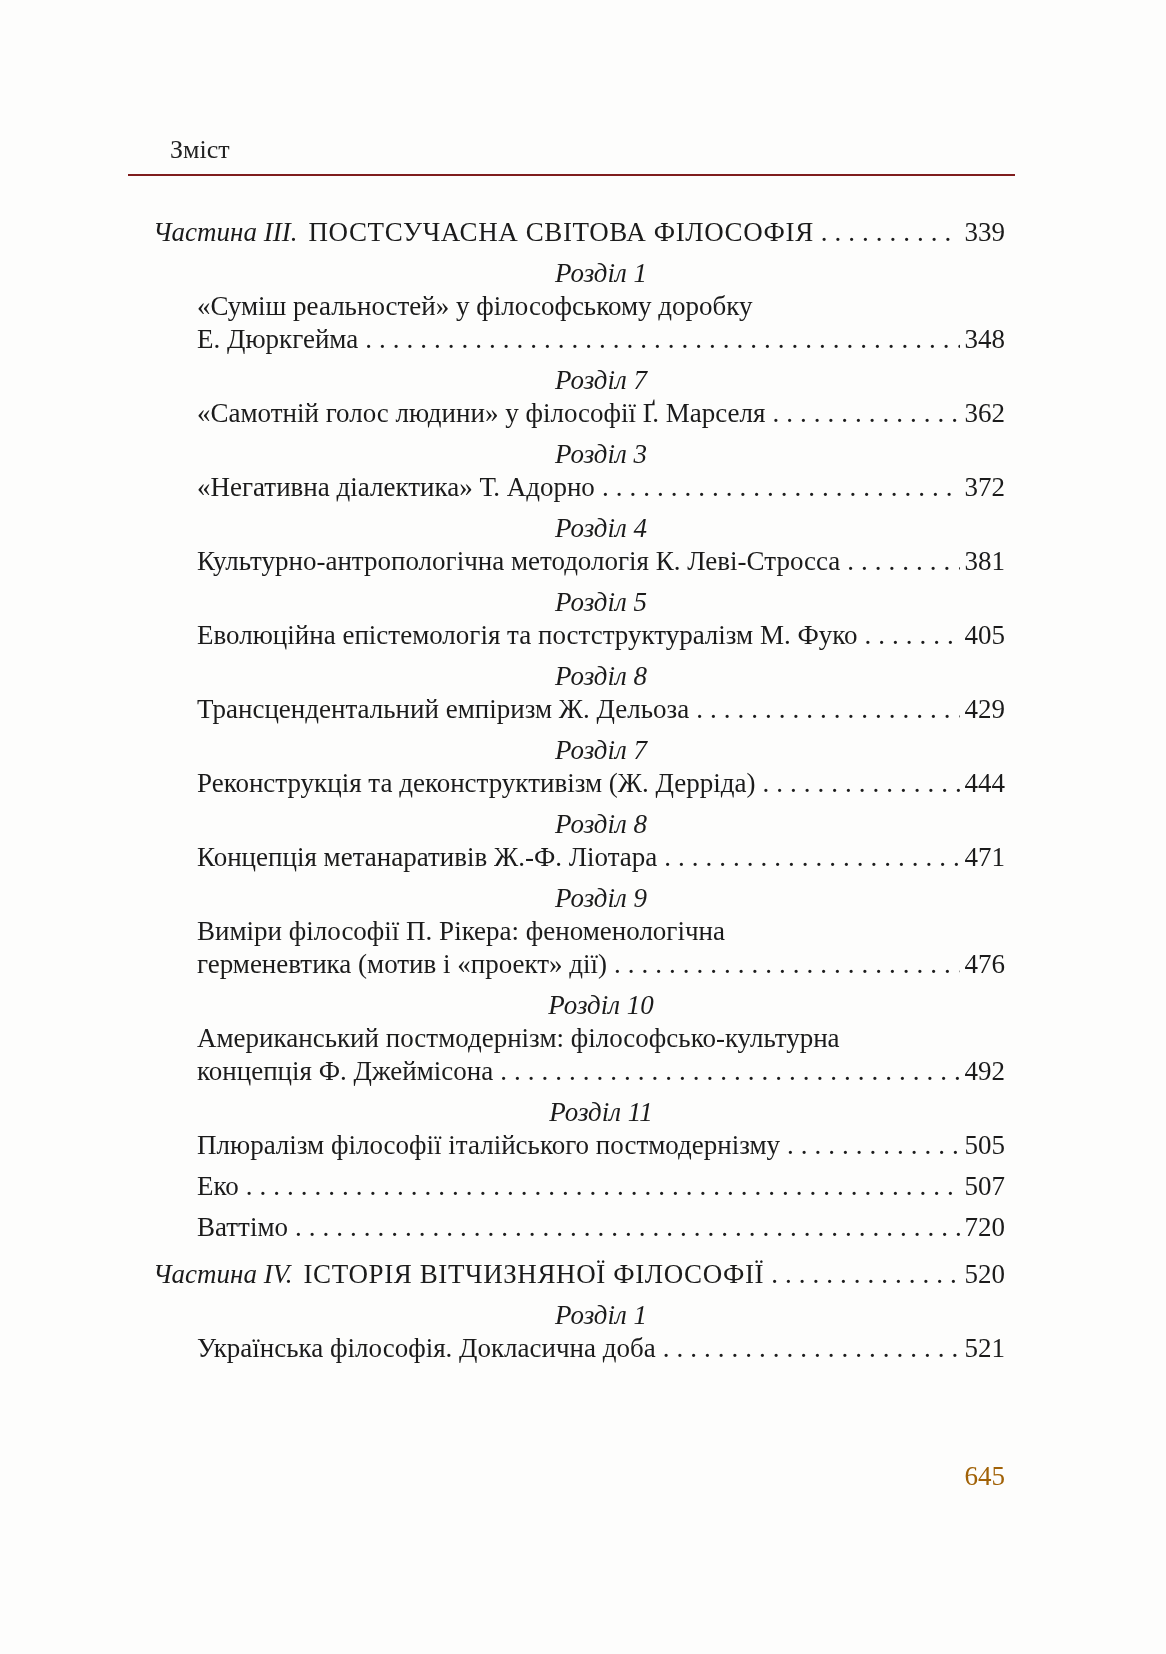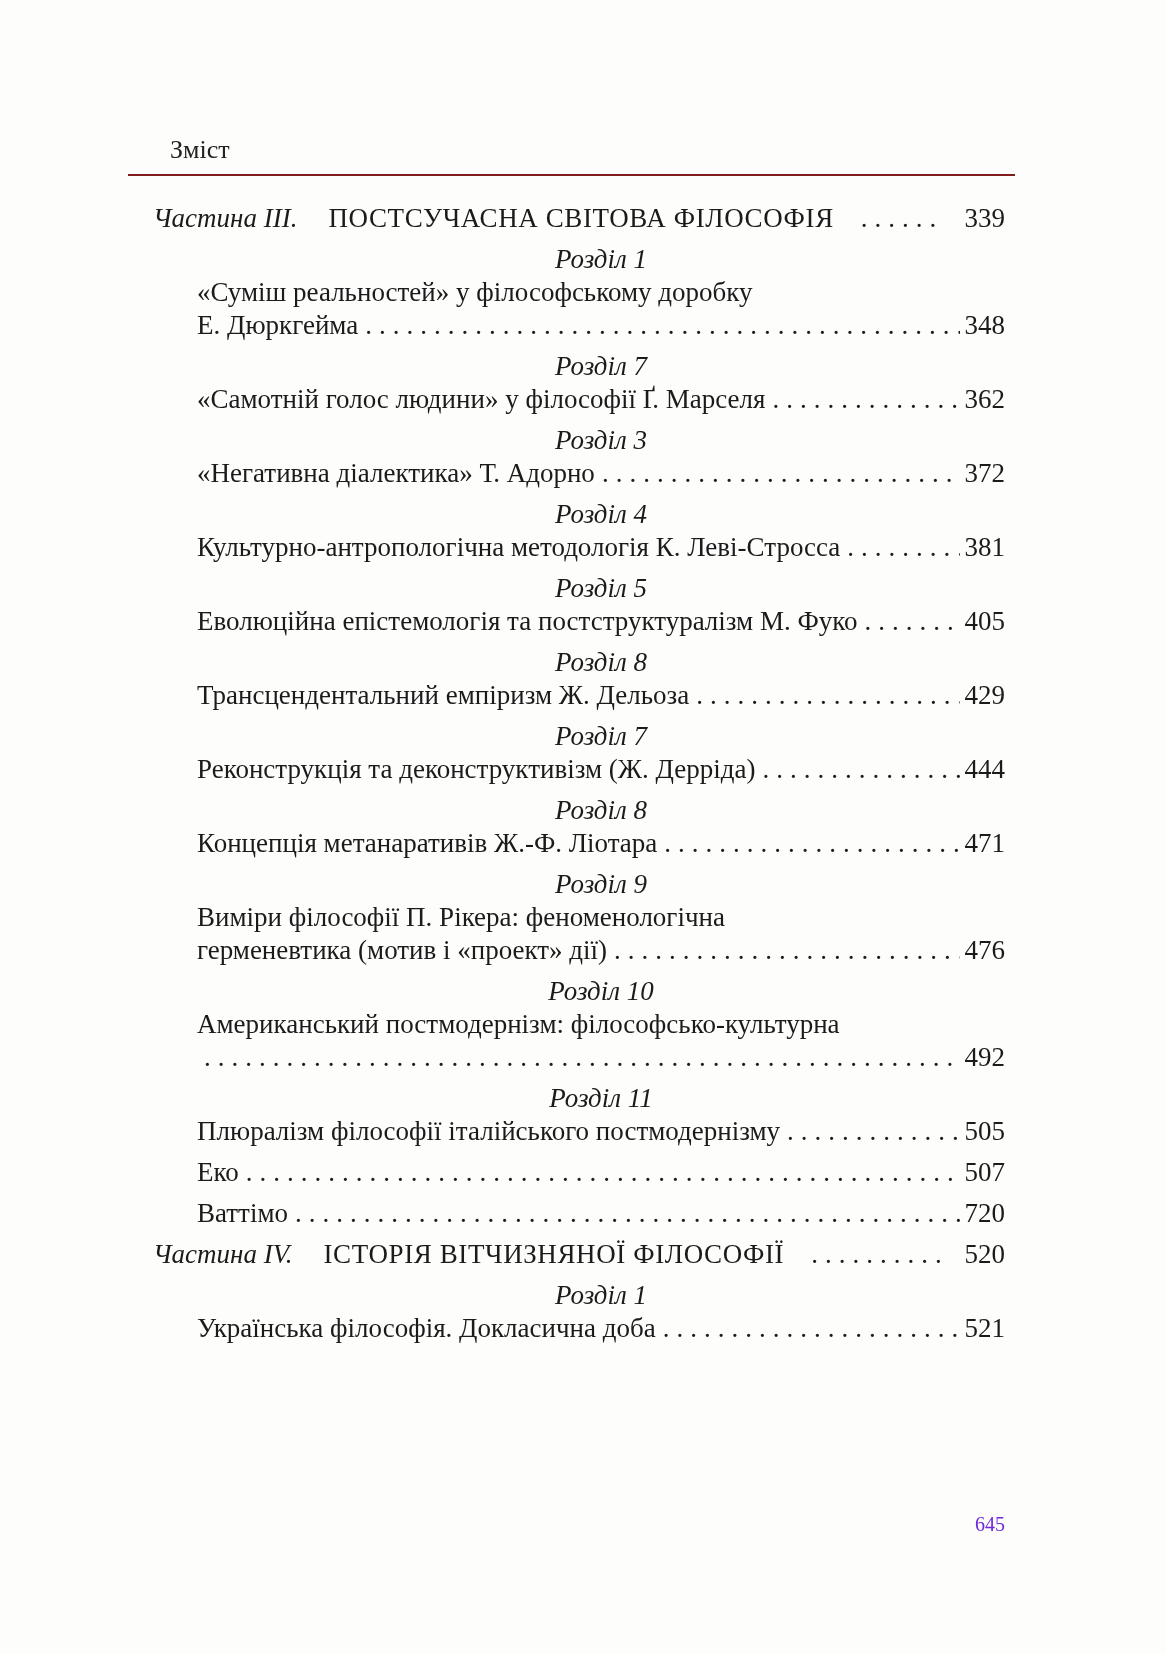--- a/index.html
+++ b/index.html
@@ -27,23 +27,22 @@
     line-height:28px;
     color:#222;
   }
   .content {
     position:absolute;
     left:153px; right:161px; top:202px;
   }
   .toc-item { font-size:27px; line-height:33px; }
   .part {
     display:flex; align-items:baseline;
-    margin-top:0; margin-bottom:8px;
+    margin-top:14px; margin-bottom:8px;
     white-space:nowrap;
-    gap:20px;
   }
   .part-label { font-style:italic; margin-right:11px; }
   .part-title { letter-spacing:0.6px;text-align:center; }
   .chapter { margin-bottom:8px; }
   .chapter-heading { font-style:italic; margin-left:44px;text-align:center; }
   .line {
     margin-left:44px;
     display:flex; align-items:baseline;
     white-space:nowrap;
   }
@@ -55,23 +54,23 @@
     margin:0 3px 0 7px;
     min-width:10px;
   }
   .leader::after {
     content:"....................................................................................................";
     letter-spacing:7px;
   }
   .pagenum { flex:0 0 auto; margin-left:2px; }
   .footer {
     position:absolute;
-    right:161px; top:1508px;
-    font-size:20px; line-height:33px;
-    color:#6d28d9;
+    right:161px; top:1460px;
+    font-size:27px; line-height:33px;
+    color:#a16207;
   }
 </style>
 </head>
 <body>
 
 <div class="page">
   <div class="header">
     <div class="header-title">Зміст</div>
   </div>
 
@@ -159,20 +158,21 @@
           <span class="leader"></span>
           <span class="pagenum">476</span>
         </div>
       </div>
       <div class="toc-item chapter">
         <div class="chapter-heading">Розділ 10</div>
         <div class="line">
           <span class="text">Американський постмодернізм: філософсько-культурна</span>
         </div>
         <div class="line last">
+          <span class="text">концепція Ф. Джеймісона</span>
           <span class="leader"></span>
           <span class="pagenum">492</span>
         </div>
       </div>
       <div class="toc-item chapter">
         <div class="chapter-heading">Розділ 11</div>
         <div class="line last">
           <span class="text">Плюралізм філософії італійського постмодернізму</span>
           <span class="leader"></span>
           <span class="pagenum">505</span>

